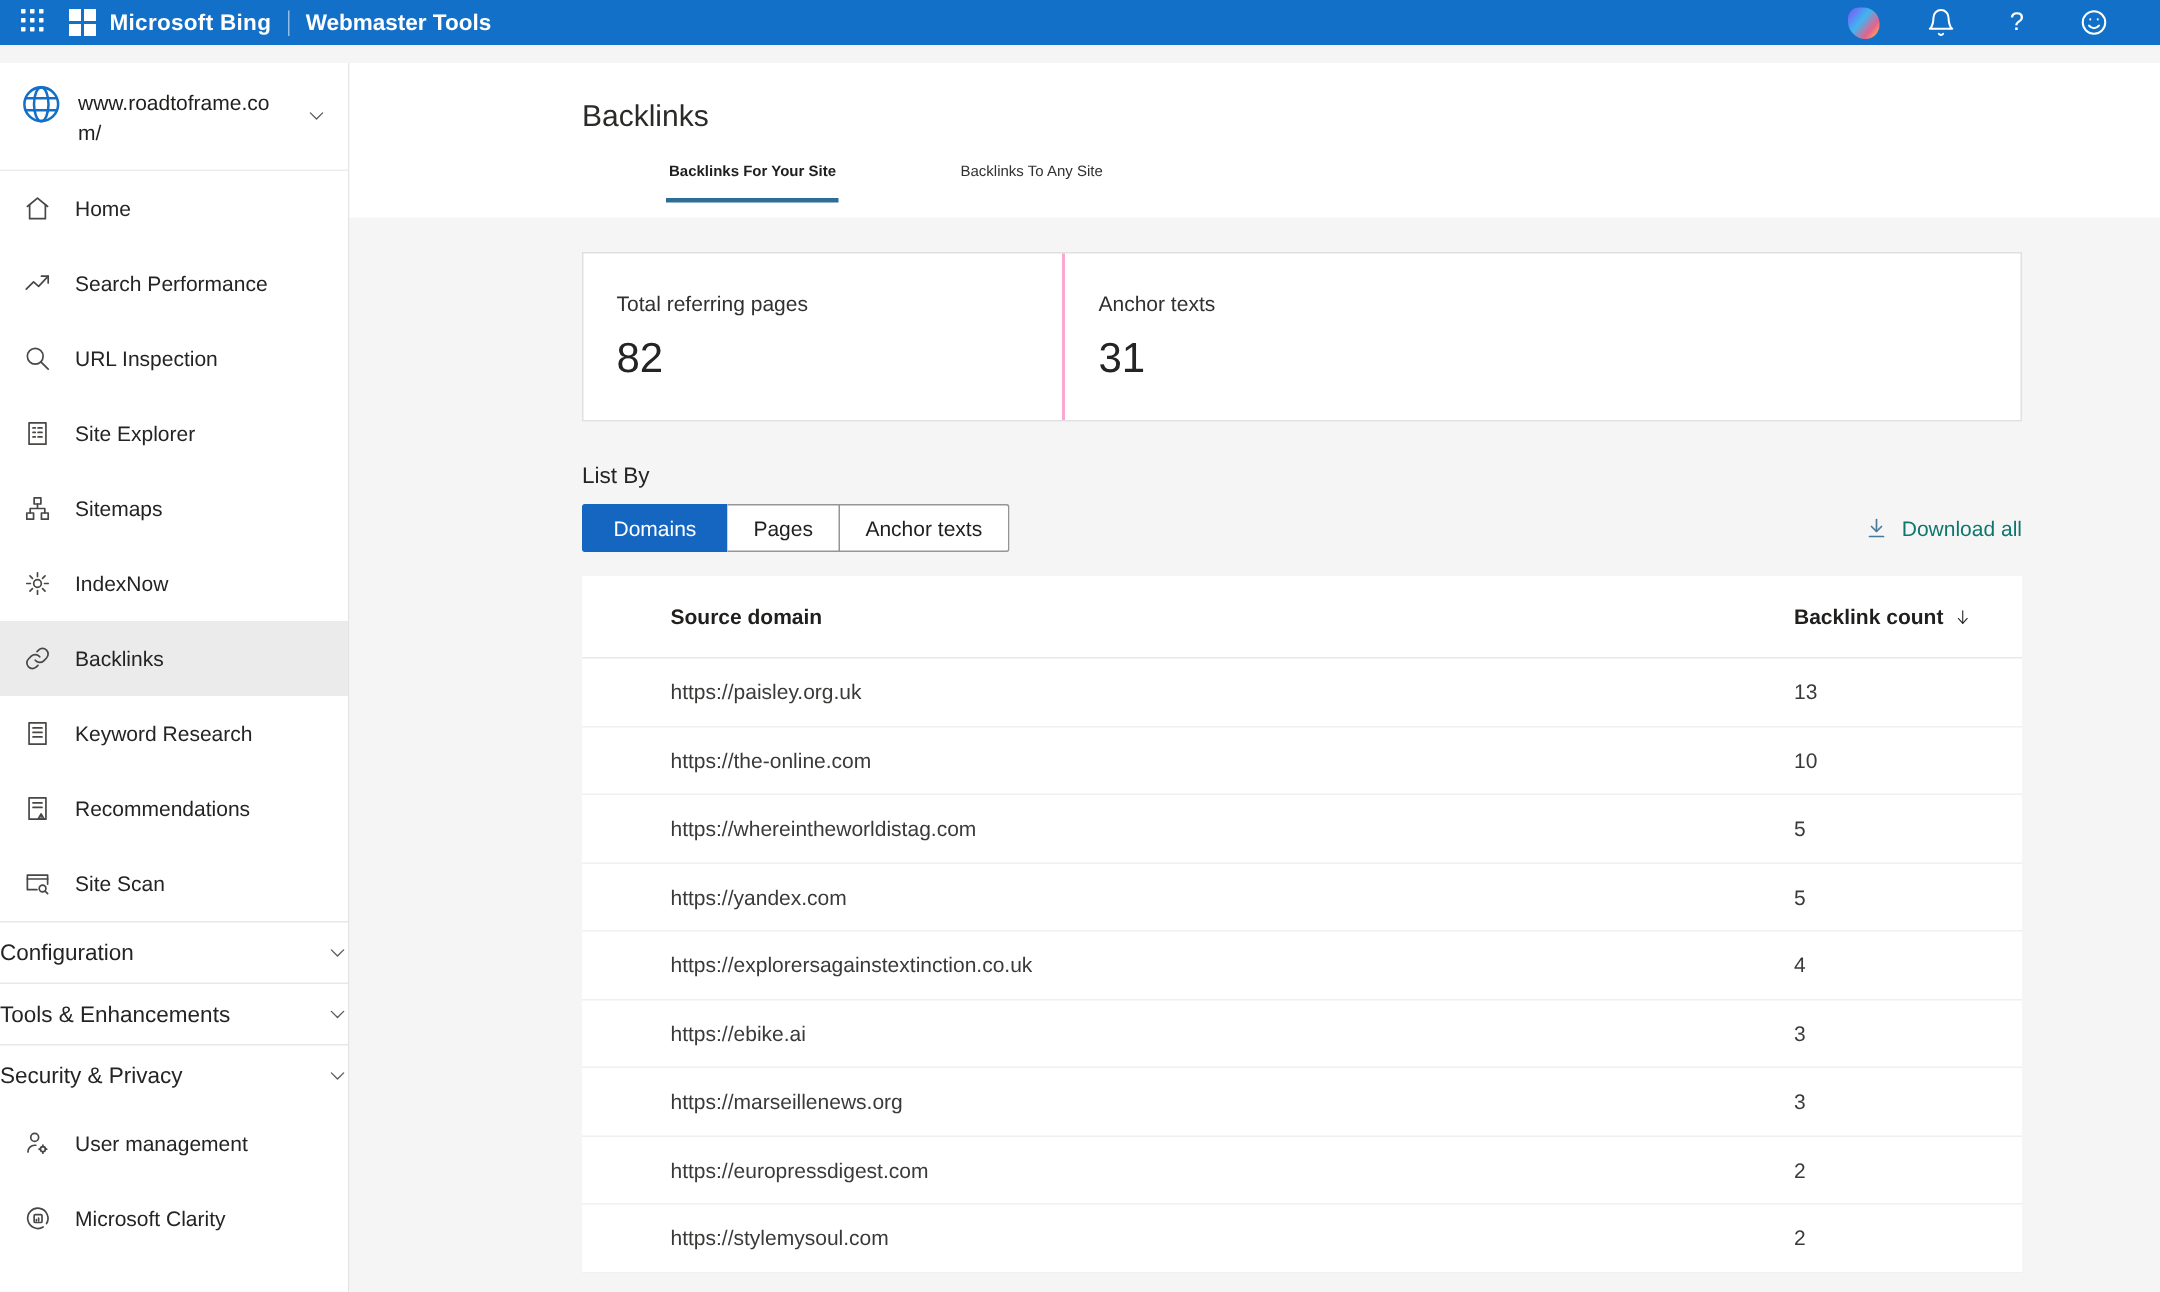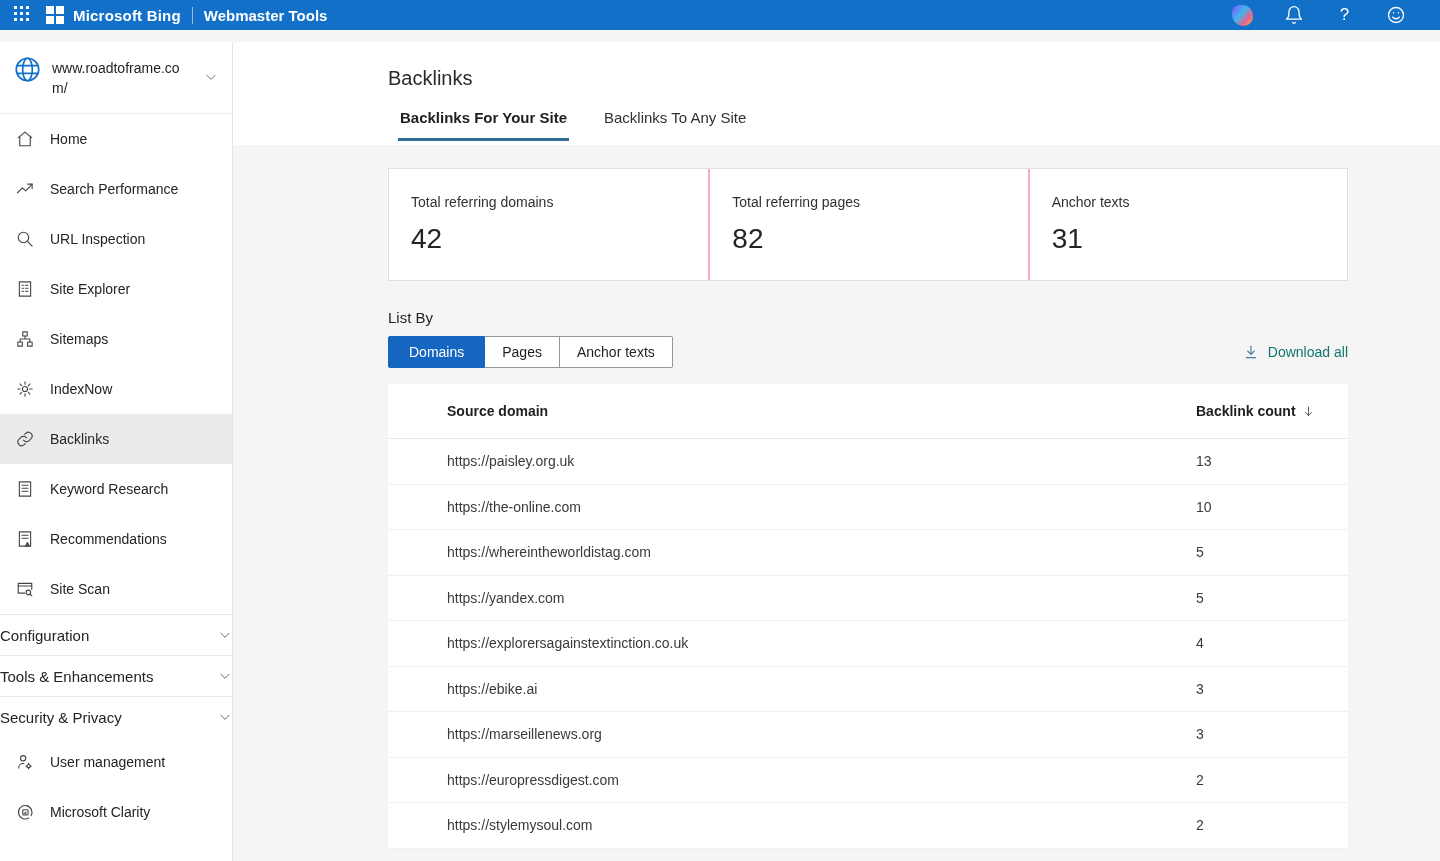--- a/index.html
+++ b/index.html
@@ -29,21 +29,21 @@
   .nav-icon { flex:0 0 18px; width:18px; height:18px; stroke:#494745; fill:none; stroke-width:1.5; stroke-linecap:round; stroke-linejoin:round; }
   .section-header { height:41px; display:flex; align-items:center; justify-content:space-between; padding:0 0; font-size:15px; color:#242424; border-top:1px solid #e8e8e8; cursor:pointer; }
   .section-header:last-of-type { border-bottom:1px solid #e8e8e8; }
   .chev { width:14px; height:14px; stroke:#605e5c; fill:none; stroke-width:1.6; stroke-linecap:round; stroke-linejoin:round; }
 
   
   .main { position:absolute; left:233px; top:42px; right:0; bottom:0; background:#f5f5f5; }
   .main-header { background:#fff; padding:25px 0 0 155px; height:103px; }
   .page-title { font-size:20px; color:#2b2a29; font-weight:400; }
   .tabs { display:flex; gap:33px; margin:19px 0 0 10px; }
-  .tab { font-size:15px; color:#323130; padding:0 2px 12px; cursor:pointer; border-bottom:3px solid transparent; }
+  .tab { font-size:10px; color:#323130; padding:0 2px 12px; cursor:pointer; border-bottom:3px solid transparent;margin-left:46px; }
   .tab.active { font-weight:700; color:#201f1e; border-bottom-color:#2e6d96; }
 
   .content { padding:23px 92px 0 155px; }
   .stats { display:grid; grid-template-columns:1fr 1fr 1fr; background:#fff; border:1px solid #e0e0e0; height:113px; }
   .stat { padding:25px 22px 0; }
   .stat + .stat { border-left:2px solid #f9a8d4; }
   .stat-label { font-size:14px; color:#323130; }
   .stat-value { font-size:28px; color:#252423; margin-top:13px; font-weight:400; }
 
   .list-by-label { margin-top:28px; font-size:15px; color:#252423; }
@@ -255,24 +255,20 @@
     <div class="page-title">Backlinks</div>
     <div class="tabs">
       <div class="tab active">Backlinks For Your Site</div>
       <div class="tab">Backlinks To Any Site</div>
     </div>
   </div>
 
   <div class="content">
     <div class="stats">
       <div class="stat">
-        <div class="stat-label">Total referring domains</div>
-        <div class="stat-value">42</div>
-      </div>
-      <div class="stat">
         <div class="stat-label">Total referring pages</div>
         <div class="stat-value">82</div>
       </div>
       <div class="stat">
         <div class="stat-label">Anchor texts</div>
         <div class="stat-value">31</div>
       </div>
     </div>
 
     <div class="list-by-label">List By</div>

